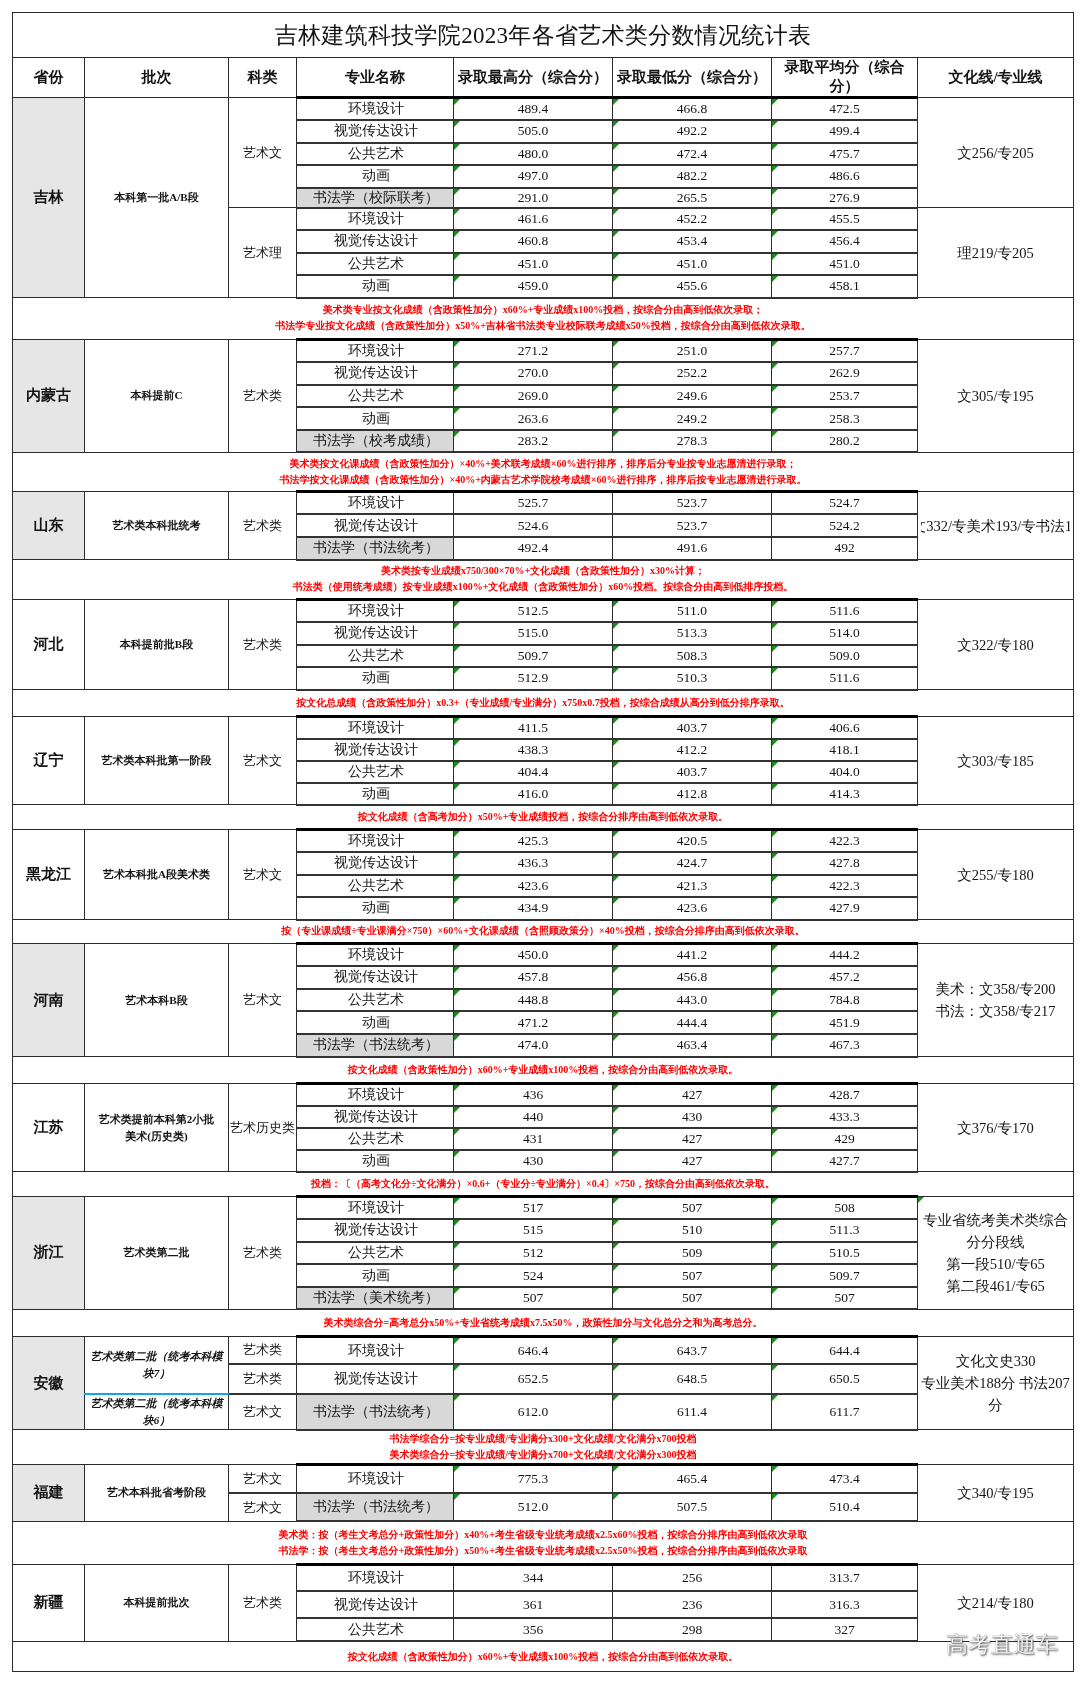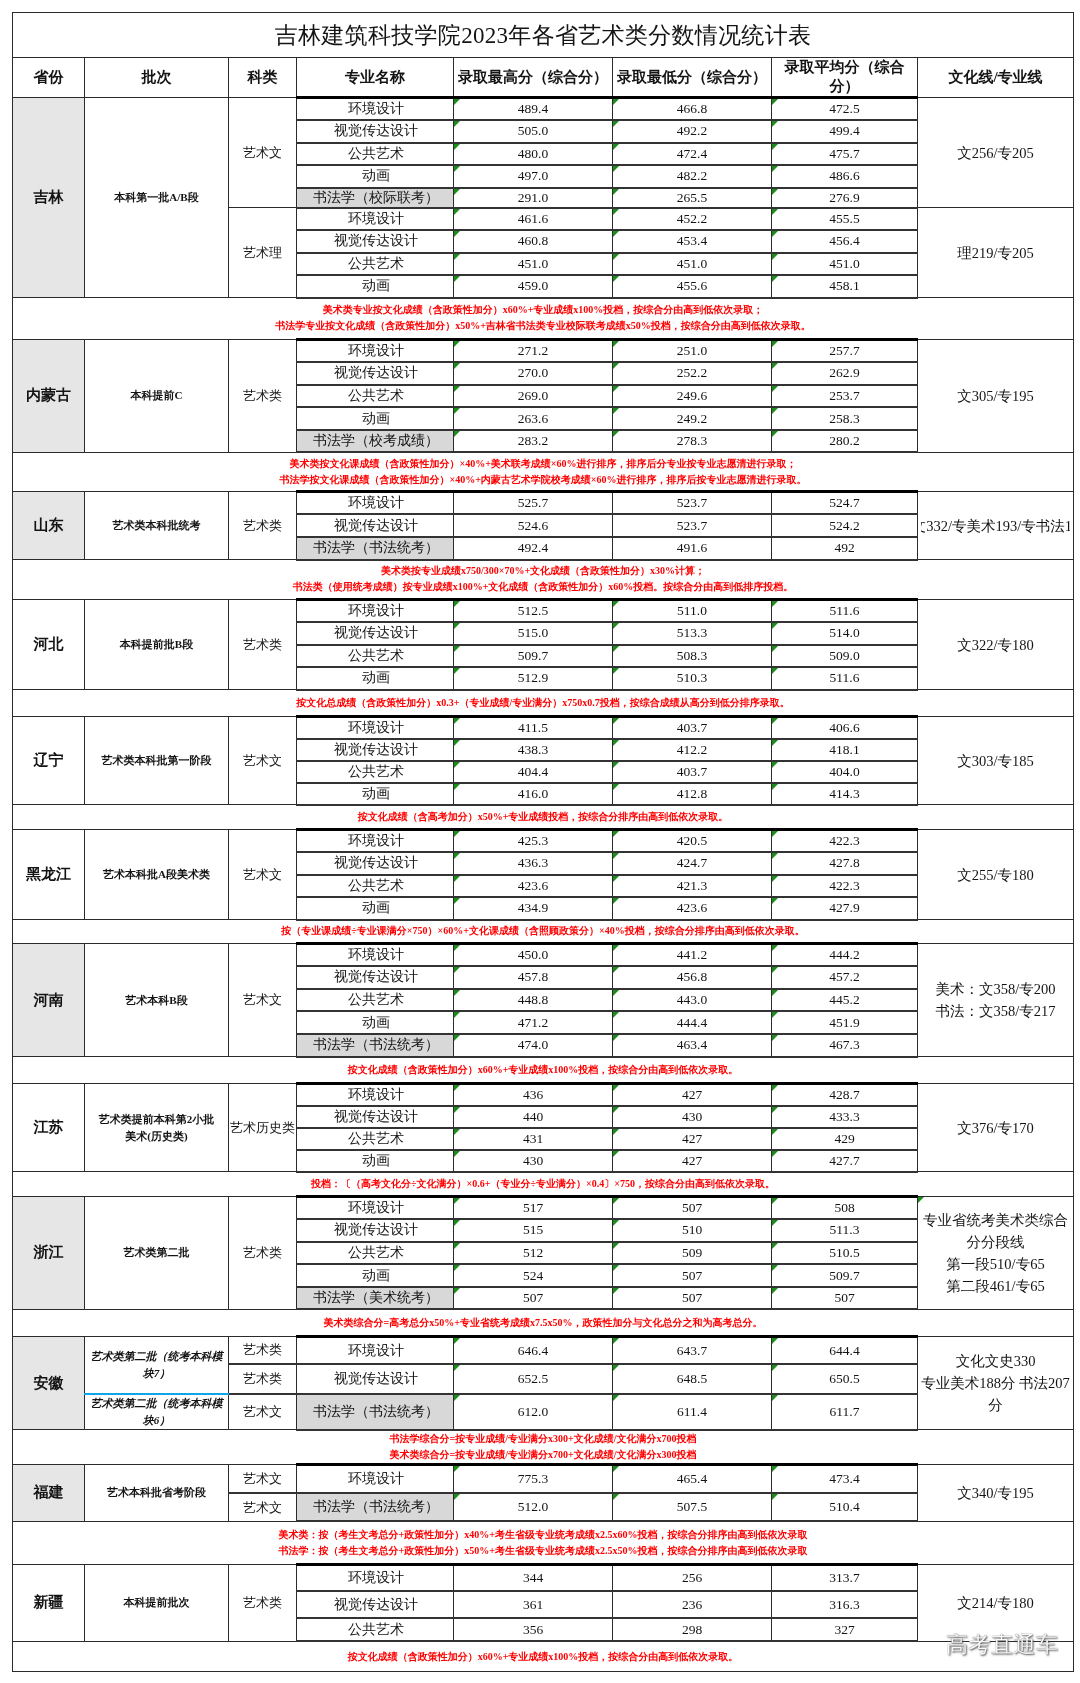--- a/index.html
+++ b/index.html
@@ -318,21 +318,21 @@
     <tr style="height:22.6px">
       <td class="major">视觉传达设计</td>
       <td class="num tri">457.8</td>
       <td class="num tri">456.8</td>
       <td class="num tri">457.2</td>
     </tr>
     <tr style="height:22.6px">
       <td class="major">公共艺术</td>
       <td class="num tri">448.8</td>
       <td class="num tri">443.0</td>
-      <td class="num tri">445.2</td>
+      <td class="num tri">784.8</td>
     </tr>
     <tr style="height:22.6px">
       <td class="major">动画</td>
       <td class="num tri">471.2</td>
       <td class="num tri">444.4</td>
       <td class="num tri">451.9</td>
     </tr>
     <tr style="height:22.6px">
       <td class="major shufa">书法学（书法统考）</td>
       <td class="num tri">474.0</td>

